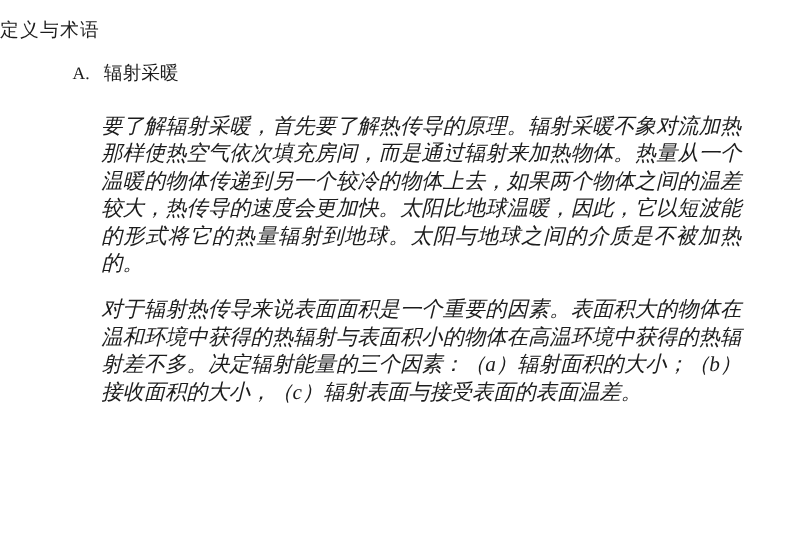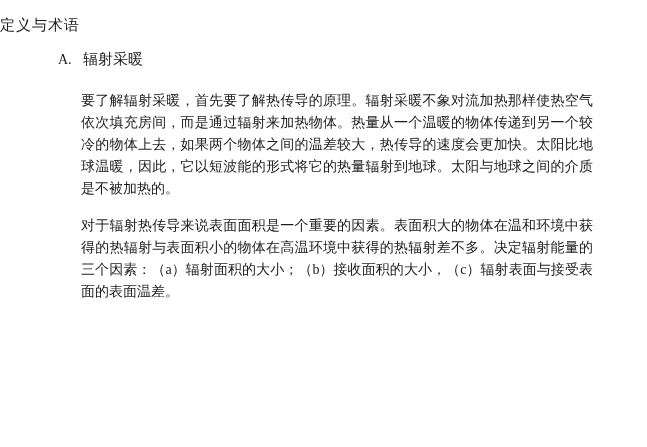--- a/index.html
+++ b/index.html
@@ -34,25 +34,26 @@
   .section-label {
     display: inline-block;
     width: 25px;
     font-size: 14px;
   }
   .doc-body {
     margin: 19px 0 0 81px;
     width: 512px;
   }
   .doc-paragraph {
-    font-size: 14px;
+    font-size: 17px;
     line-height: 22px;
     text-align: justify;
     text-justify: inter-ideograph;
     margin-bottom: 15px;
+    font-style: italic;
   }
   .doc-paragraph:last-child { margin-bottom: 16px; }
 </style>
 </head>
 <body>
 
 <div class="doc-page">
 
   <div class="doc-title">定义与术语</div>
 

